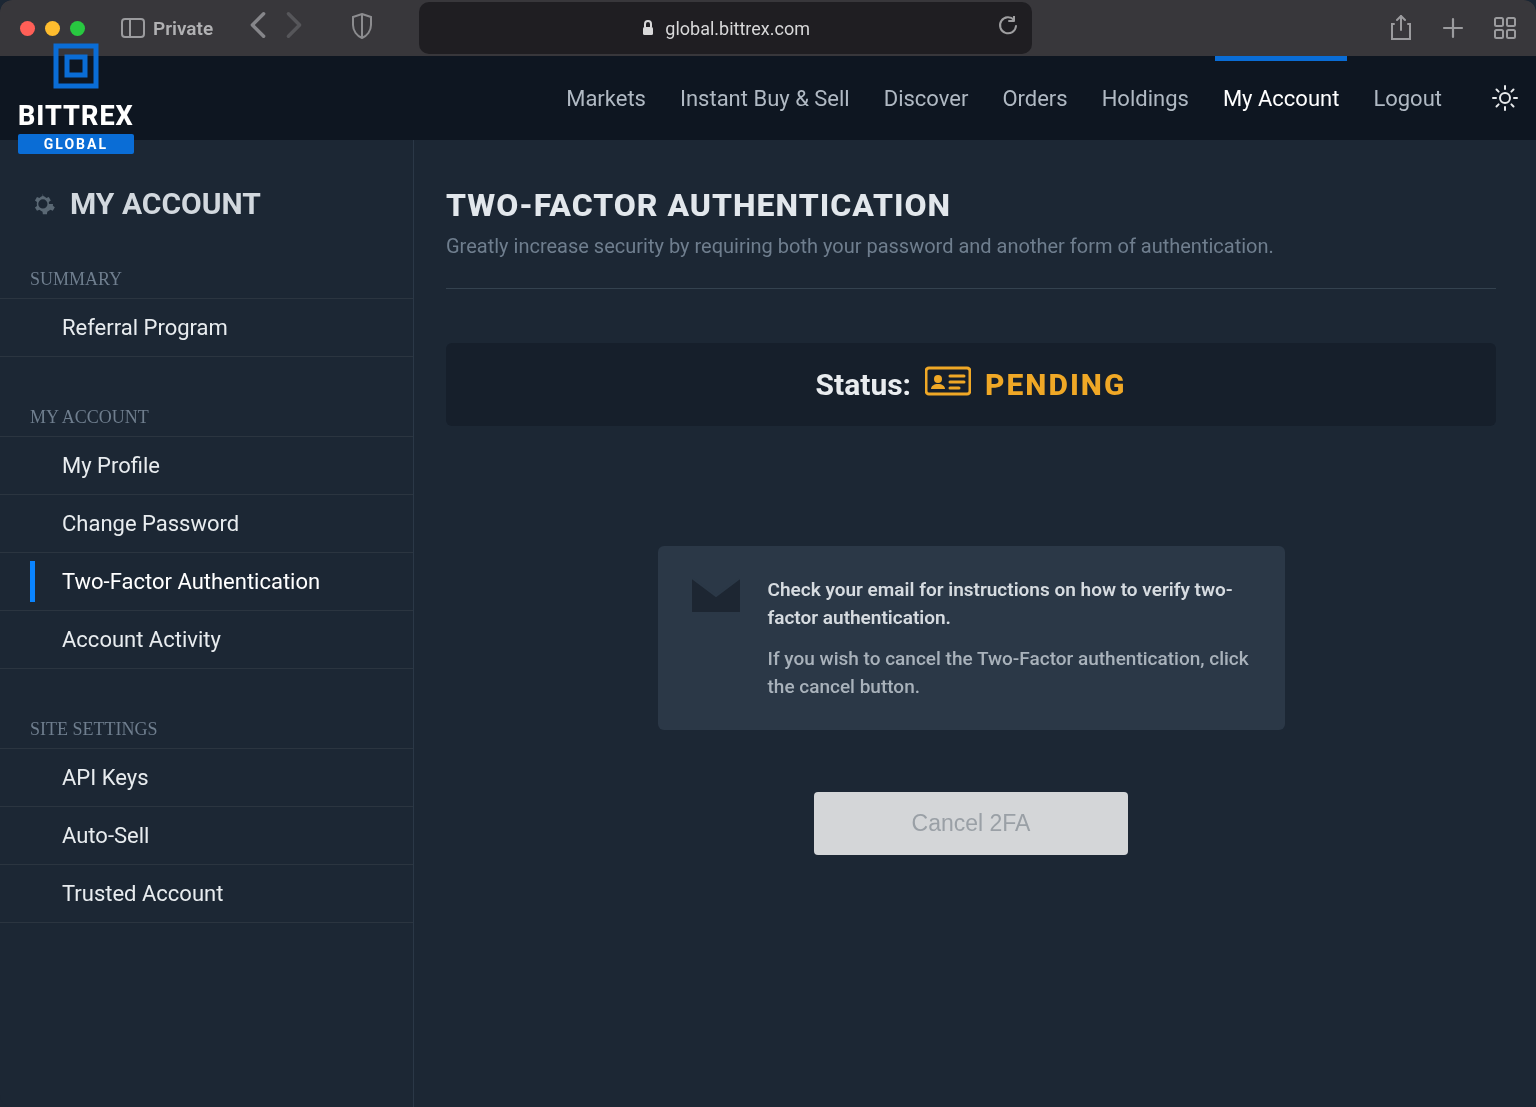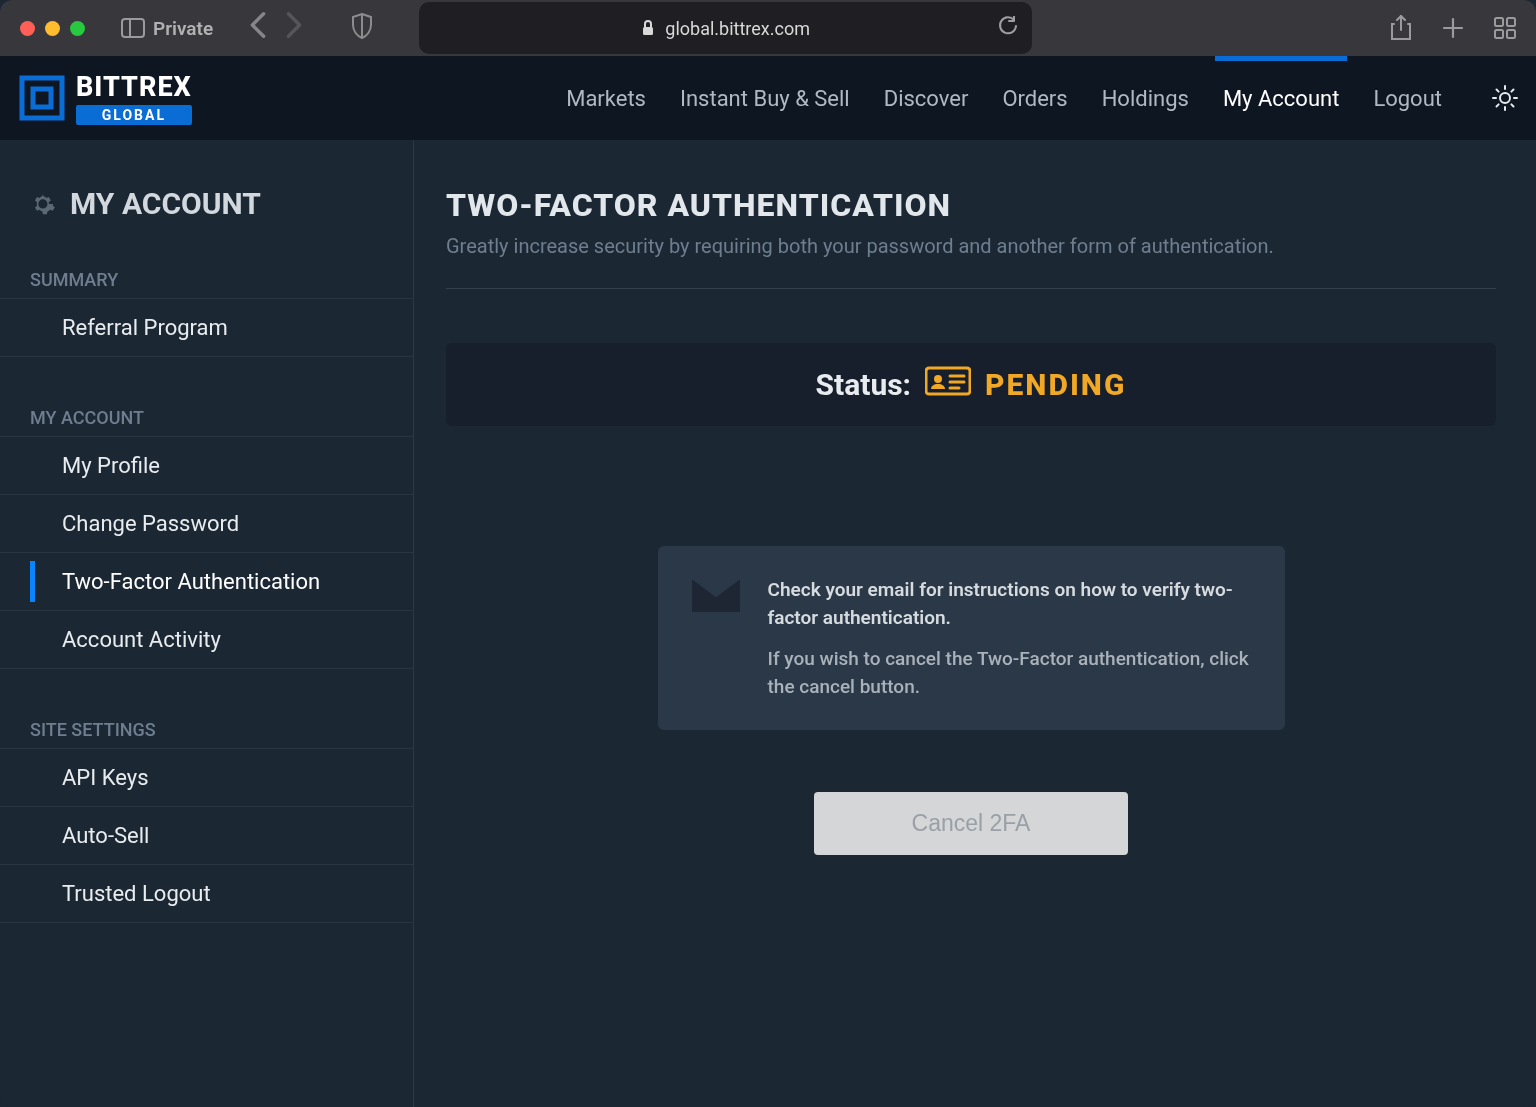--- a/index.html
+++ b/index.html
@@ -57,21 +57,21 @@
     .chrome-right svg { cursor: pointer; }
 
     .app { display: flex; flex-direction: column; height: calc(100% - 56px); background: #1c2734; }
     .topnav {
       height: 84px;
       background: #0e1621;
       display: flex;
       align-items: center;
       padding: 0 18px 0 18px;
     }
-    .logo-area { display: flex; align-items: center; gap: 10px; }
+    .logo-area { display: flex; align-items: center; gap: 10px; flex-direction: column; }
     .logo-mark {
       width: 48px; height: 48px;
       display:flex; align-items:center; justify-content:center;
     }
     .logo-text { display: flex; flex-direction: column; }
     .logo-bittrex { font-size: 27px; font-weight: 800; letter-spacing: 1px; color: #fff; }
     .logo-global {
       background: #0a6dd6;
       color: #fff;
       font-size: 14px;
@@ -105,20 +105,21 @@
       overflow-y: auto;
     }
     .sidebar-title {
       display: flex; align-items: center; gap: 14px;
       font-size: 30px; font-weight: 700; color: #d2d8de;
       padding: 0 30px 32px 30px;
     }
     .sidebar-section-label {
       font-size: 18px; color: #6f7e8e; font-weight: 500;
       padding: 16px 30px 8px 30px;
+      font-family: Liberation Serif, serif;
     }
     .sidebar-item {
       font-size: 22px; color: #e8ecef;
       padding: 16px 30px 16px 62px;
       border-top: 1px solid #2b3540;
       cursor: pointer;
       position: relative;
     }
     .sidebar-group .sidebar-item:last-child { border-bottom: 1px solid #2b3540; }
     .sidebar-item.active { background: #1c2734; color: #fff; }
@@ -312,21 +313,21 @@
         <div class="sidebar-item"><span>My Profile</span></div>
         <div class="sidebar-item"><span>Change Password</span></div>
         <div class="sidebar-item active"><span>Two-Factor Authentication</span></div>
         <div class="sidebar-item"><span>Account Activity</span></div>
       </div>
 
       <div class="sidebar-group">
         <div class="sidebar-section-label">SITE SETTINGS</div>
         <div class="sidebar-item"><span>API Keys</span></div>
         <div class="sidebar-item"><span>Auto-Sell</span></div>
-        <div class="sidebar-item"><span>Trusted Logout</span></div>
+        <div class="sidebar-item"><span>Trusted Account</span></div>
       </div>
     </div>
 
     <div class="content">
       <h1 class="page-title">TWO-FACTOR AUTHENTICATION</h1>
       <p class="page-subtitle">Greatly increase security by requiring both your password and another form of authentication.</p>
       <div class="divider"></div>
 
       <div class="status-bar">
         <span class="status-label">Status:</span>

